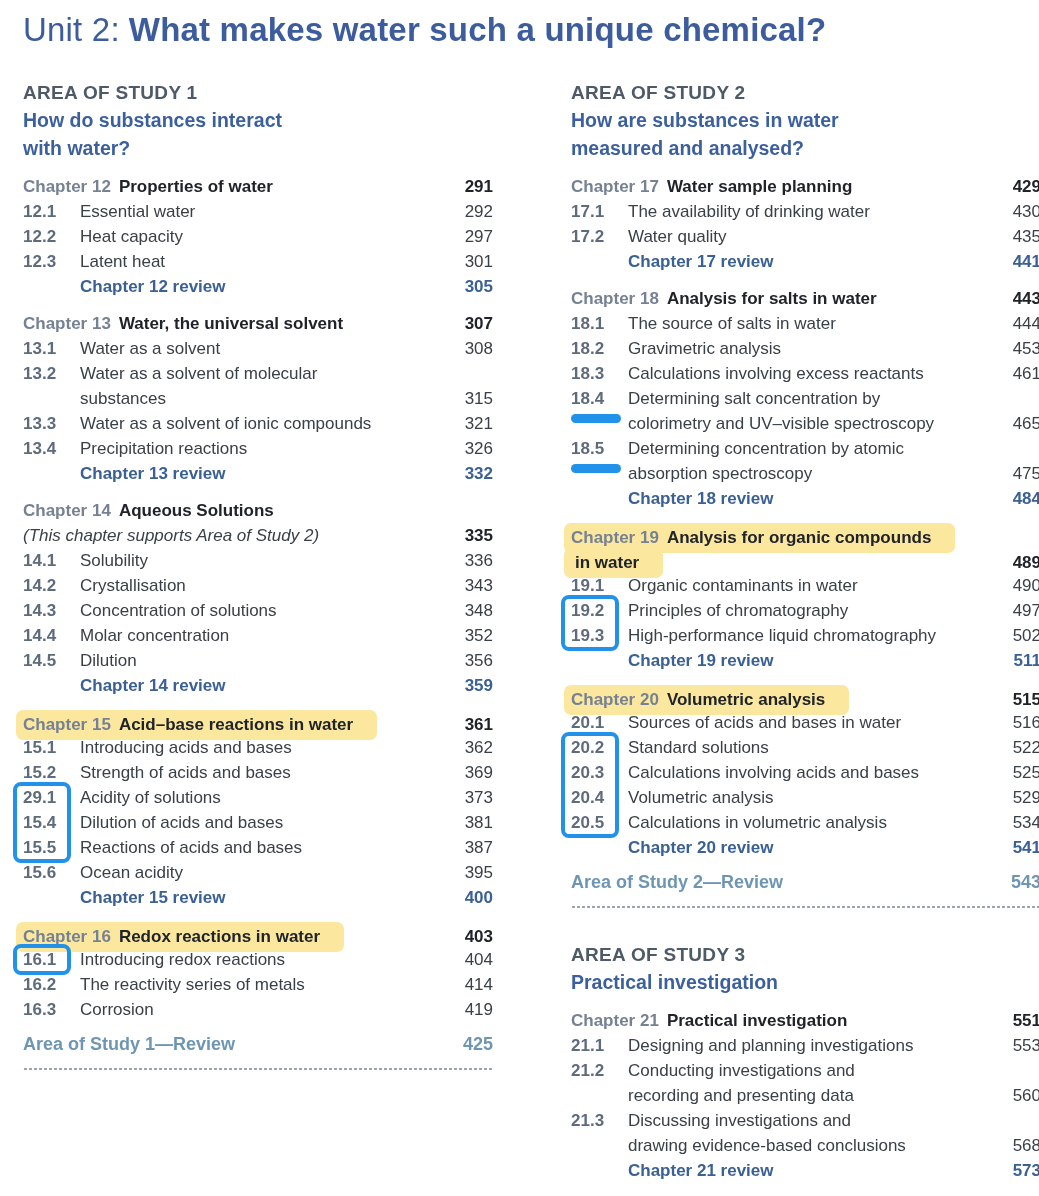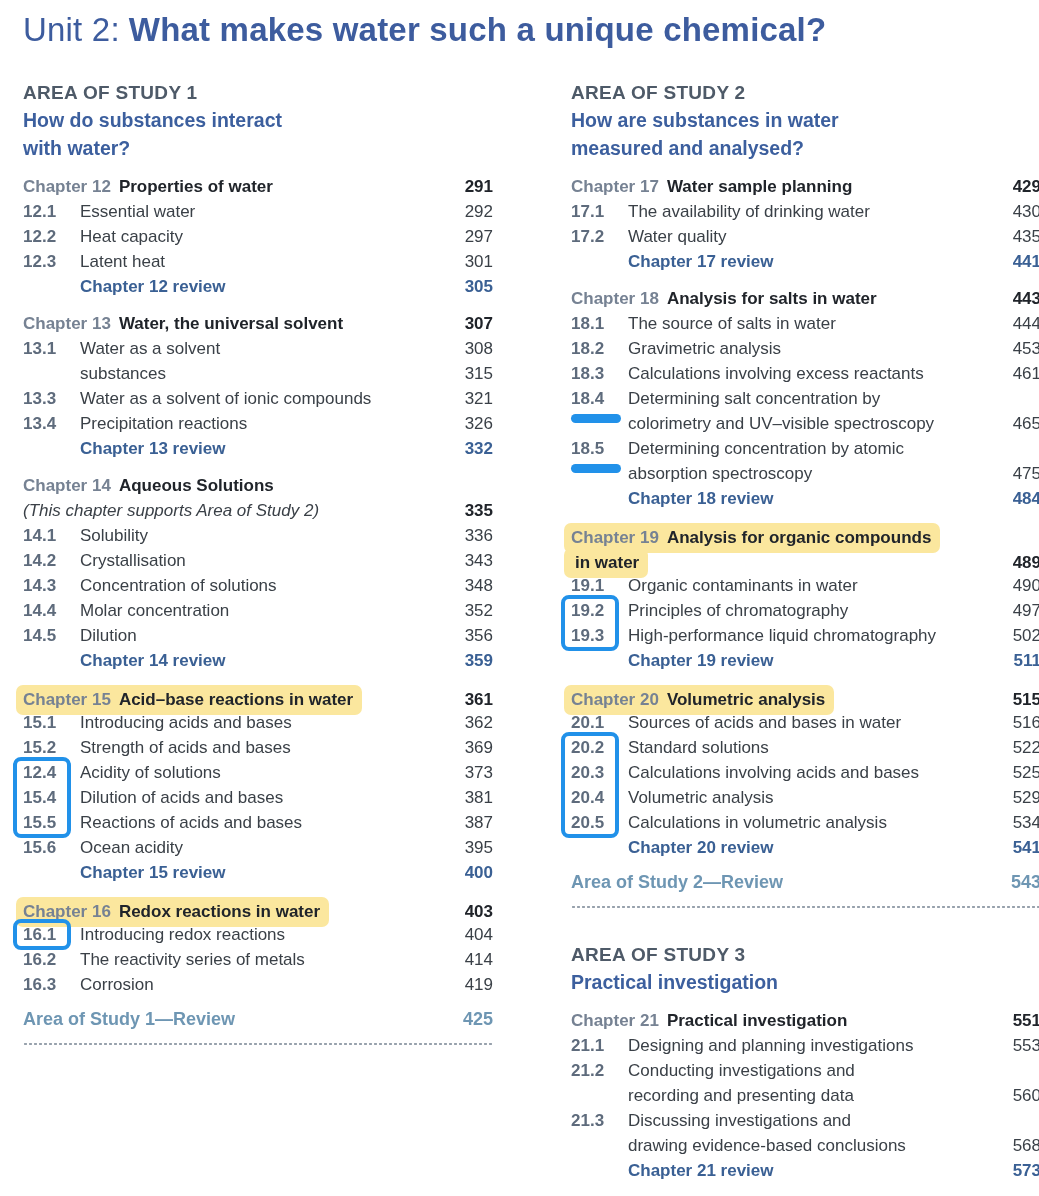--- a/index.html
+++ b/index.html
@@ -20,21 +20,21 @@
   .area-header.later{margin-top:34px;}
   .kicker{font-size:19px;line-height:26px;font-weight:800;color:#4e5a68;letter-spacing:.3px;}
   .question{font-size:19.5px;line-height:28px;font-weight:800;color:#3c5f9e;}
 
   .chapter{position:relative;margin-top:12px;}
   .hrow,.trow{display:flex;align-items:baseline;height:25px;font-size:17px;line-height:25px;}
   .ch-label{font-weight:600;color:#768293;}
   .ch-title{font-weight:700;color:#20242a;margin-left:8px;}
   .ch-title.first{margin-left:4px;}
   .note{font-style:italic;color:#3a4047;}
-  .hl{background:#fbe79e;border-radius:7px;padding:2px 9px 3px 7px;margin-left:-7px;}
+  .hl{background:#fbe79e;border-radius:7px;padding:2px 24px 3px 7px;margin-left:-7px;}
   .pg{margin-left:auto;padding-left:8px;color:#3a4047;white-space:nowrap;}
   .pg.b{font-weight:700;color:#20242a;}
   .num{flex:none;width:57px;font-weight:700;color:#5e6b7c;}
   .txt{color:#3a4047;}
   .trow.review .txt,.trow.review .pg{color:#3a6094;font-weight:700;}
   .bar{display:inline-block;width:50px;height:9px;border-radius:5px;background:#2191e9;vertical-align:6px;}
   .blue-box{position:absolute;left:-10px;width:50px;border:4px solid #2191e9;border-radius:8px;pointer-events:none;}
   .aos-review{margin-top:12px;}
   .aos-review .arow{display:flex;align-items:baseline;height:25px;font-size:18px;font-weight:800;color:#6e96b3;}
   .aos-review .arow .pg{color:#6e96b3;font-weight:800;}
@@ -86,20 +86,24 @@
             <span class="ch-label">Chapter 13</span>
             <span class="ch-title">Water, the universal solvent</span>
             <span class="pg b">307</span>
           </div>
           <div class="trow">
             <span class="num">13.1</span>
             <span class="txt">Water as a solvent</span>
             <span class="pg">308</span>
           </div>
           <div class="trow">
+            <span class="num">13.2</span>
+            <span class="txt">Water as a solvent of molecular</span>
+          </div>
+          <div class="trow">
             <span class="num"></span>
             <span class="txt">substances</span>
             <span class="pg">315</span>
           </div>
           <div class="trow">
             <span class="num">13.3</span>
             <span class="txt">Water as a solvent of ionic compounds</span>
             <span class="pg">321</span>
           </div>
           <div class="trow">
@@ -162,21 +166,21 @@
             <span class="num">15.1</span>
             <span class="txt">Introducing acids and bases</span>
             <span class="pg">362</span>
           </div>
           <div class="trow">
             <span class="num">15.2</span>
             <span class="txt">Strength of acids and bases</span>
             <span class="pg">369</span>
           </div>
           <div class="trow">
-            <span class="num">12.4</span>
+            <span class="num">29.1</span>
             <span class="txt">Acidity of solutions</span>
             <span class="pg">373</span>
           </div>
           <div class="trow">
             <span class="num">15.4</span>
             <span class="txt">Dilution of acids and bases</span>
             <span class="pg">381</span>
           </div>
           <div class="trow">
             <span class="num">15.5</span>

